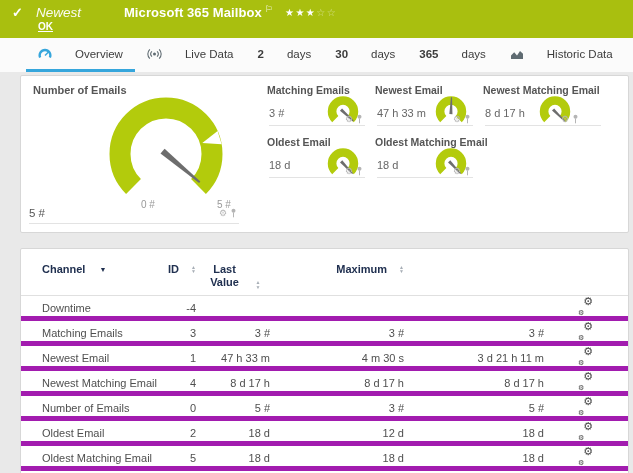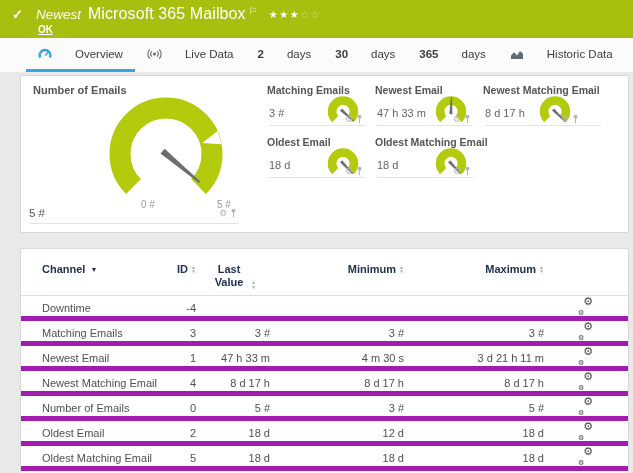--- a/index.html
+++ b/index.html
@@ -9,21 +9,21 @@
     background:#e9e9e9;
     font-family:"Liberation Sans", sans-serif;
     -webkit-font-smoothing:antialiased;
   }
 
   
   .top-header { height:38px; background:var(--status-green); color:#fff; padding:5px 12px 0 12px; }
   .hline1 { display:flex; align-items:baseline; }
   .check { font-size:13px; font-weight:bold; margin-right:13px; }
   .sensor-type { font-style:italic; font-size:13.5px; font-weight:400; margin-right:7px; opacity:.95; }
-  .sensor-title { font-size:16px; font-weight:normal; letter-spacing:.1px; }
+  .sensor-title { font-size:13px; font-weight:bold; letter-spacing:.1px;margin-left:36px; }
   .flag { font-size:9px; vertical-align:super; position:relative; top:-5px; margin-left:3px; }
   .stars { margin-left:12px; font-size:10px; letter-spacing:1.5px; position:relative; top:-1px; }
   .star.empty { opacity:.5; }
   .status-ok { margin-left:26px; font-size:10px; font-weight:bold; margin-top:1px;text-decoration:underline; }
 
   
   .tab-bar { height:34px; background:#fbfbfb; display:flex; align-items:stretch;
              justify-content:space-between; padding:0 12px 0 26px; }
   .tab { display:flex; align-items:center; gap:23px; padding:0 12px; font-size:11.5px;
          color:#3c3c3c; cursor:pointer; border-bottom:3px solid transparent; white-space:nowrap; }
@@ -65,21 +65,21 @@
   .mini-tile .tile-divider { left:2px; right:0; bottom:0; }
   .mini-tile:nth-child(3) .mini-gauge { right:26px; }
   .mini-tile:nth-child(3) .tile-icons { right:22px; }
 
   
   .table-panel { margin:15px 4px 0 20px; background:#fff; border:1px solid #d7d7d7;
                  border-radius:2px; padding-top:14px; height:240px; }
   .thead-row, .trow { display:grid; grid-template-columns:120px 34px 74px 134px 140px 1fr;
                       padding-left:21px; }
   .thead-row { align-items:flex-start; padding-bottom:6px; border-bottom:1px solid #e0e0e0; }
-  .th { display:flex; font-size:11px; font-weight:bold; color:var(--header-navy); cursor:pointer; }
+  .th { display:flex; font-size:11px; font-weight:bold; color:var(--header-navy); cursor:pointer;gap:9px; }
   .th-channel { justify-content:flex-start; align-items:center; }
   .th-id, .th-min, .th-max { justify-content:flex-end; align-items:center; }
   .th-last { justify-content:center; align-items:flex-end; }
   .th-last .th-label { max-width:38px; text-align:center; line-height:13px; }
   .sort { display:inline-flex; flex-direction:column; margin-left:3px; color:#a7aeb6; }
   .sort i { font-style:normal; font-size:5px; line-height:4.5px; }
   .sort-active { color:var(--header-navy); font-size:7px; margin-left:5px; }
 
   .trow { height:25px; line-height:25px; border-bottom:5px solid #a21caf; }
   .td { font-size:11px; color:#4f4f4f; overflow:hidden; white-space:nowrap; }
@@ -304,27 +304,20 @@
             <i>▼</i>
           </span>
         </div>
         <div class="th th-last">
           <span class="th-label">Last Value</span>
           <span class="sort">
             <i>▲</i>
             <i>▼</i>
           </span>
         </div>
-        <div class="th th-min">
-          <span class="th-label">Minimum</span>
-          <span class="sort">
-            <i>▲</i>
-            <i>▼</i>
-          </span>
-        </div>
         <div class="th th-max">
           <span class="th-label">Maximum</span>
           <span class="sort">
             <i>▲</i>
             <i>▼</i>
           </span>
         </div>
         <div class="th"></div>
       </div>
     <div id="tbody">

